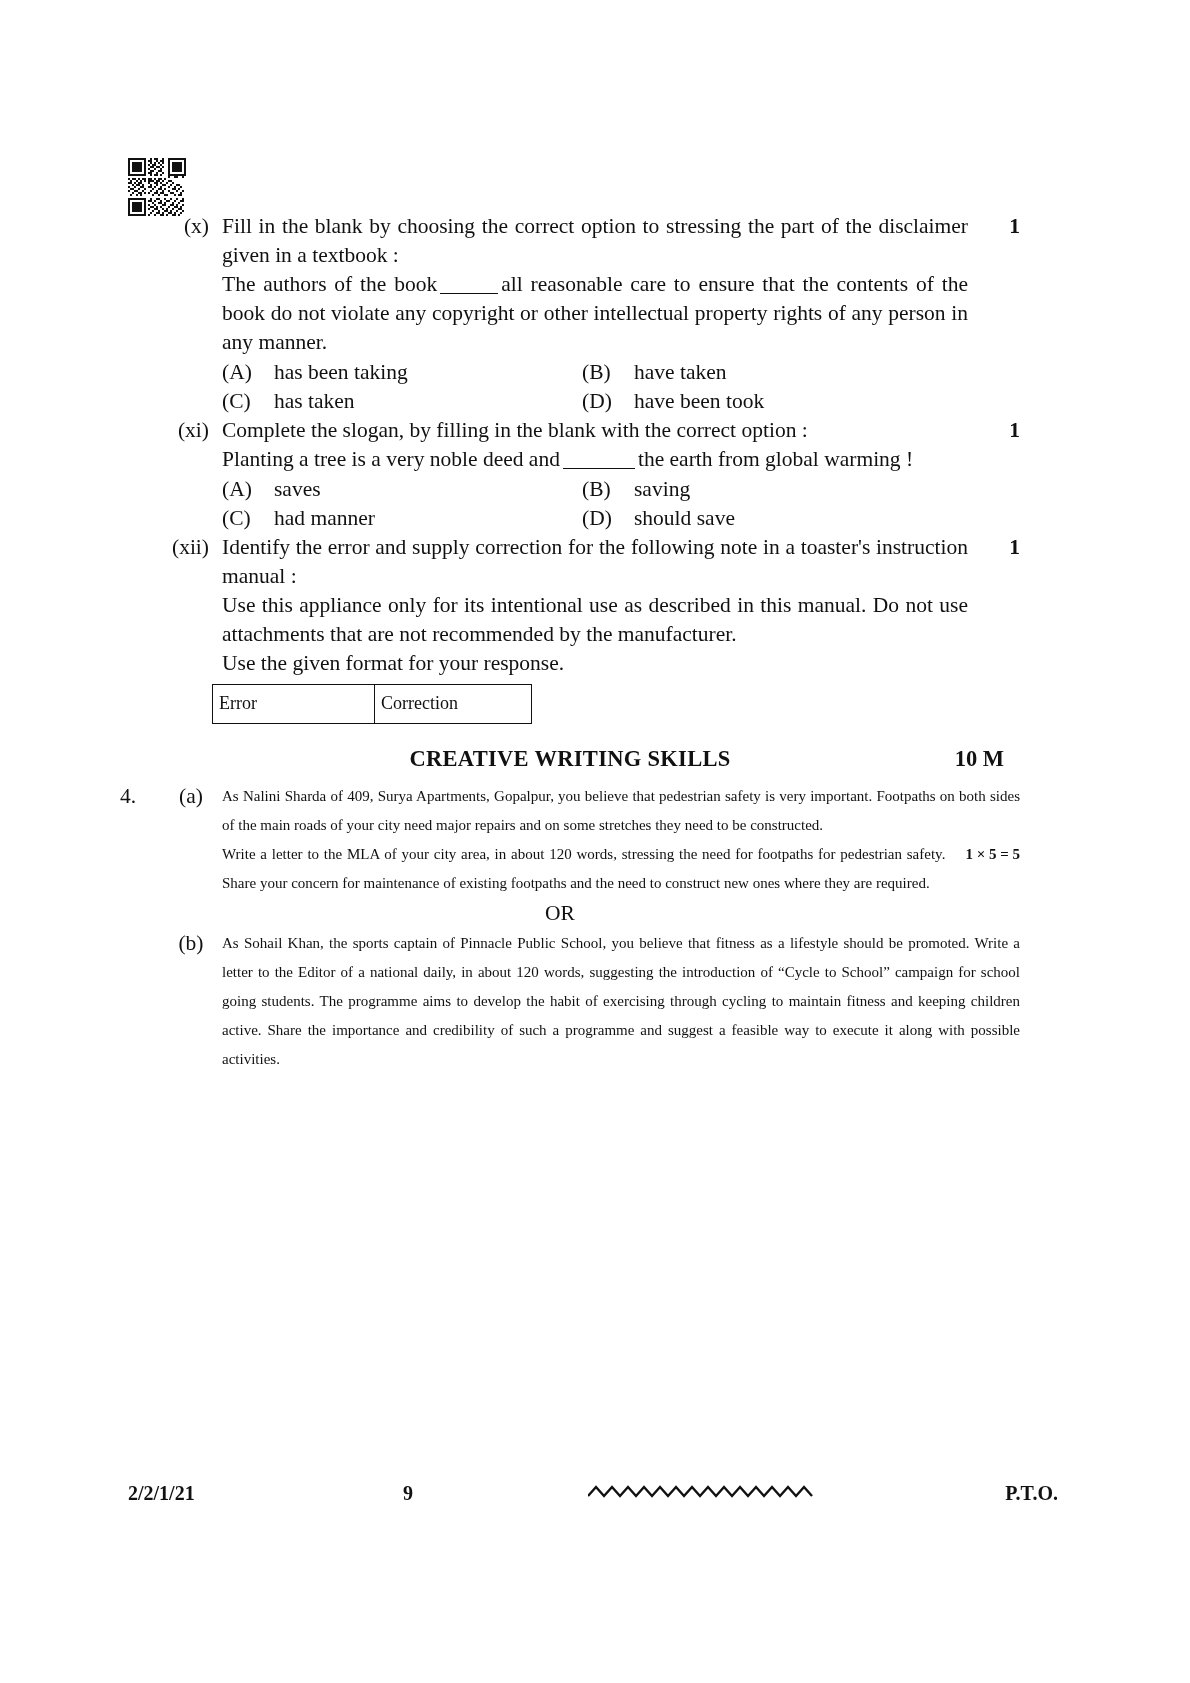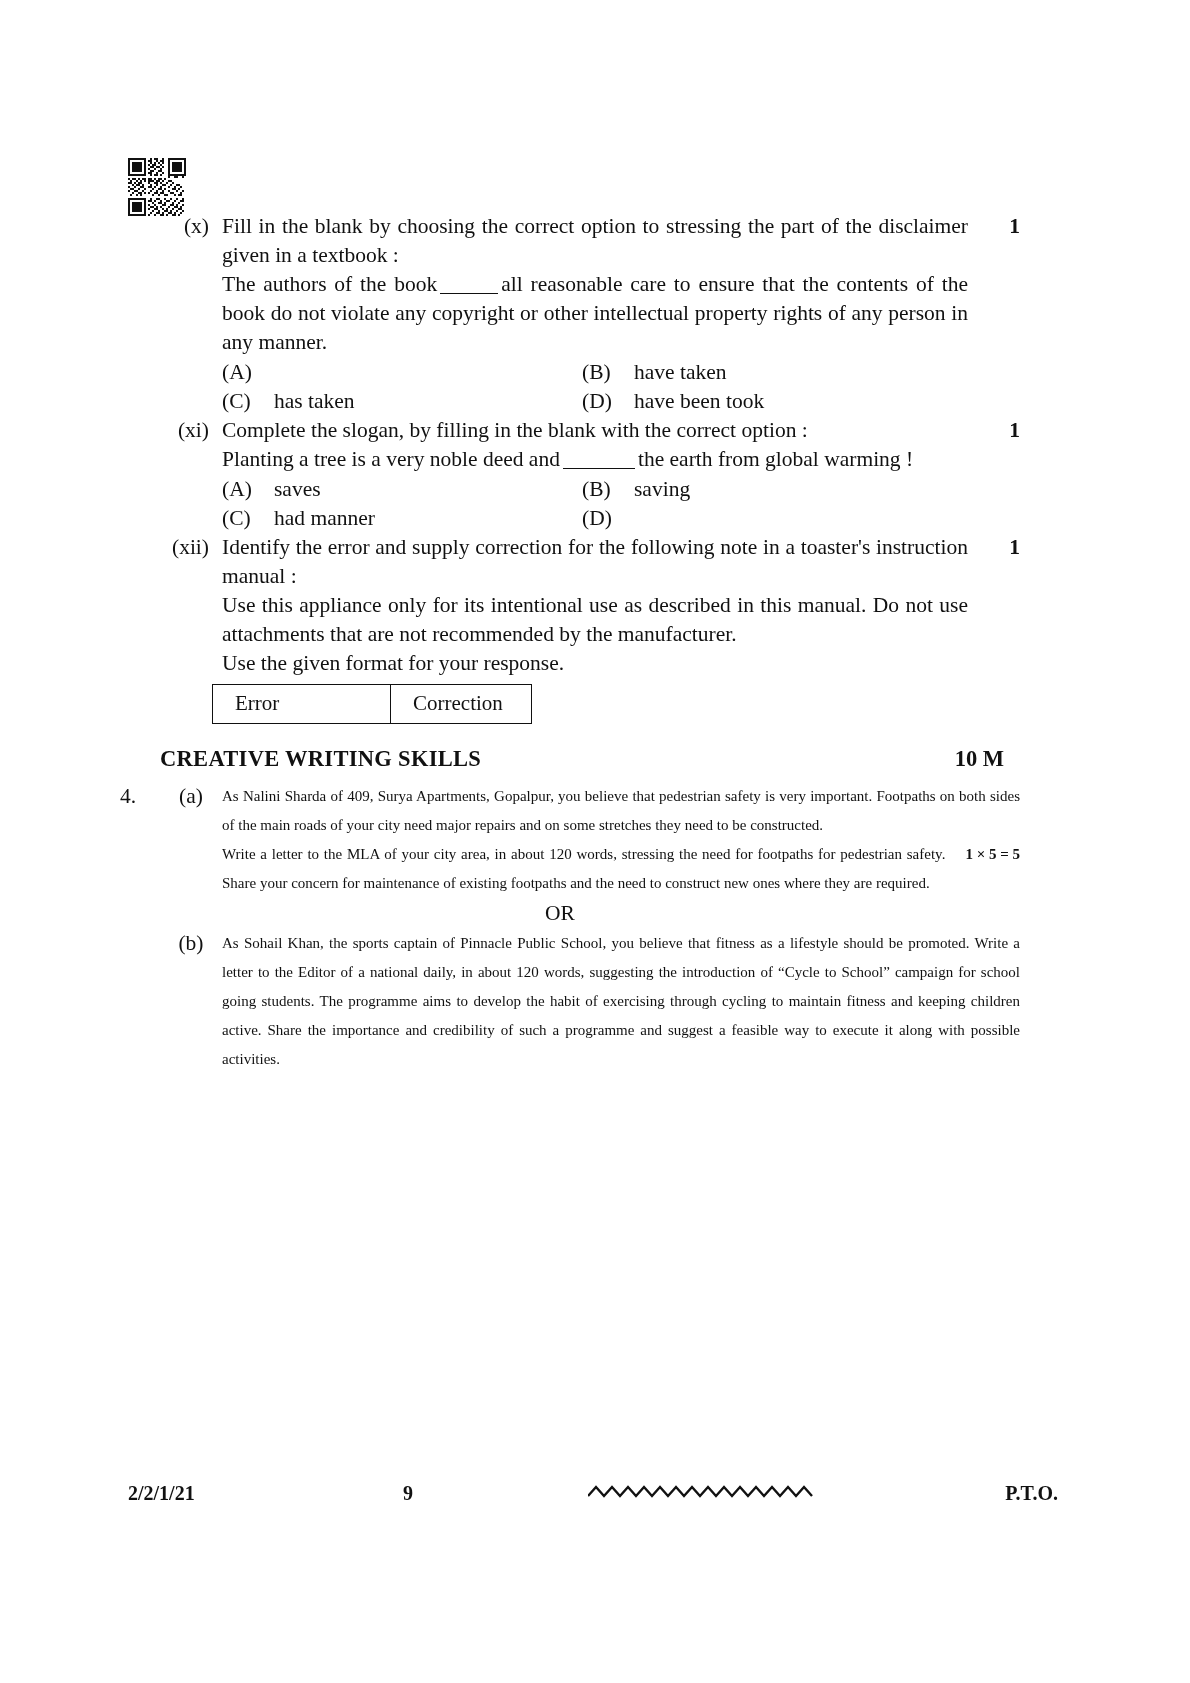--- a/index.html
+++ b/index.html
@@ -92,36 +92,36 @@
   
   .ectable {
     margin-top: 6px;
     margin-left: 52px;
     border: 1.6px solid #111;
     border-collapse: collapse;
     width: 320px;
   }
   .ectable td {
     border: 1.6px solid #111;
-    font-size: 21px;
+    font-size: 18px;
     line-height: 27px;
-    padding: 3px 10px 5px 22px;
+    padding: 3px 10px 5px 6px;
     height: 30px;
   }
   .ectable td.c1 { width: 145px; }
 
   
   .section-head {
     position: relative;
     margin-top: 22px;
     margin-bottom: 6px;
     height: 30px;
   }
   .section-head .title {
-    text-align: left;
+    text-align: center;
     font-weight: bold;
     font-size: 22.5px;
     letter-spacing: 0.3px;
     padding-right: 40px;
   }
   .section-head .mark {
     position: absolute;
     right: 16px;
     top: 0;
     font-weight: bold;
@@ -394,20 +394,21 @@
         <div class="justall"><span>The authors of the book</span><span class="blank-u"></span><span>all reasonable care to ensure that the contents of the book do not violate any copyright or other intellectual property rights of any person in any manner.</span></div>
       </div>
       <div class="marks"></div>
     </div>
     <div class="item options">
       <div class="label"></div>
       <div class="body">
         <div class="optrow">
           <div class="opt">
             <span class="tag">(A)</span>
+            <span class="txt">has been taking</span>
           </div>
           <div class="opt">
             <span class="tag">(B)</span>
             <span class="txt">have taken</span>
           </div>
         </div>
         <div class="optrow">
           <div class="opt">
             <span class="tag">(C)</span>
             <span class="txt">has taken</span>
@@ -448,20 +449,21 @@
             <span class="txt">saving</span>
           </div>
         </div>
         <div class="optrow">
           <div class="opt">
             <span class="tag">(C)</span>
             <span class="txt">had manner</span>
           </div>
           <div class="opt">
             <span class="tag">(D)</span>
+            <span class="txt">should save</span>
           </div>
         </div>
       </div>
       <div class="marks"></div>
     </div>
 
     <div class="item">
       <div class="label">(xii)</div>
       <div class="body">
         <div class="justall">Identify the error and supply correction for the following note in a toaster's instruction manual :</div>

